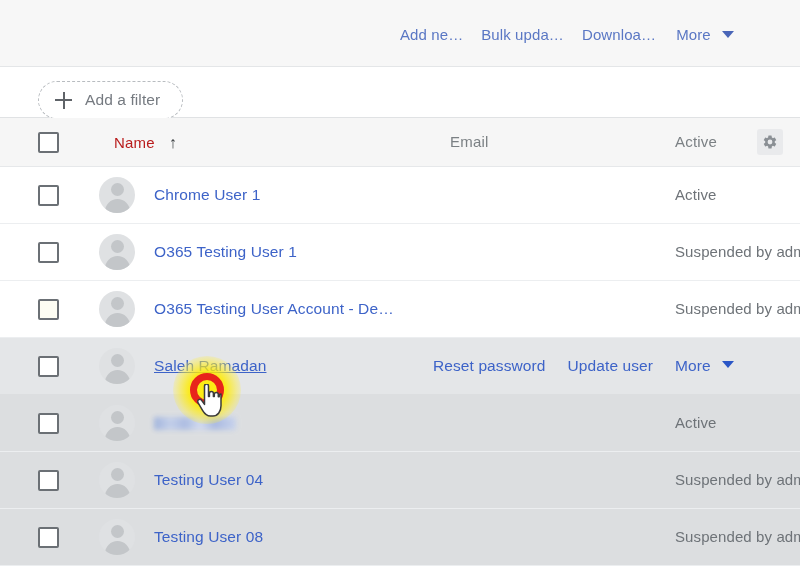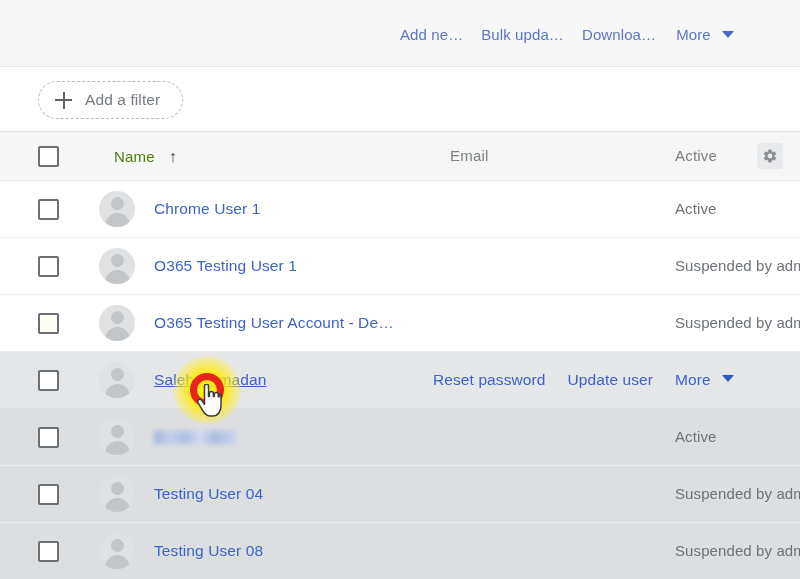--- a/index.html
+++ b/index.html
@@ -88,21 +88,21 @@
     border-right: 6px solid transparent;
     border-top: 7px solid #4a66b8;
     vertical-align: middle;
     position: relative;
     top: -1px;
   }
 
   
   .filter-bar {
     position: relative;
-    height: 66px;
+    height: 52px;
     background: #ffffff;
     border-top: 1px solid #e4e6e8;
     border-bottom: 1px solid #e0e2e4;
     box-sizing: border-box;
   }
   .filter-chip {
     position: absolute;
     left: 38px;
     top: 14px;
     height: 38px;
@@ -236,21 +236,21 @@
     letter-spacing: .1px;
   }
 
   
   .head .cell-name { padding-left: 36px; }
   .col-head {
     font-size: 15px;
     color: #7b8084;
     letter-spacing: .2px;
   }
-  .col-head.active { color: #4d7c0f; }
+  .col-head.active { color: #b91c1c; }
   .sort-arrow {
     display: inline-block;
     margin-left: 14px;
     font-size: 16px;
     color: #3c4043;
     line-height: 1;
     position: relative;
     top: 1px;
   }
   .gear-wrap {

